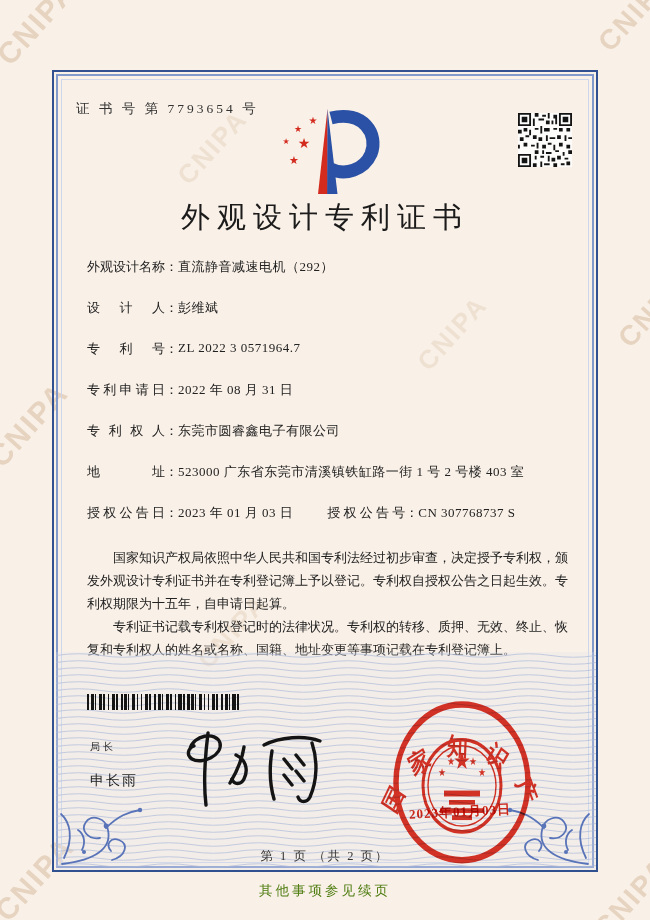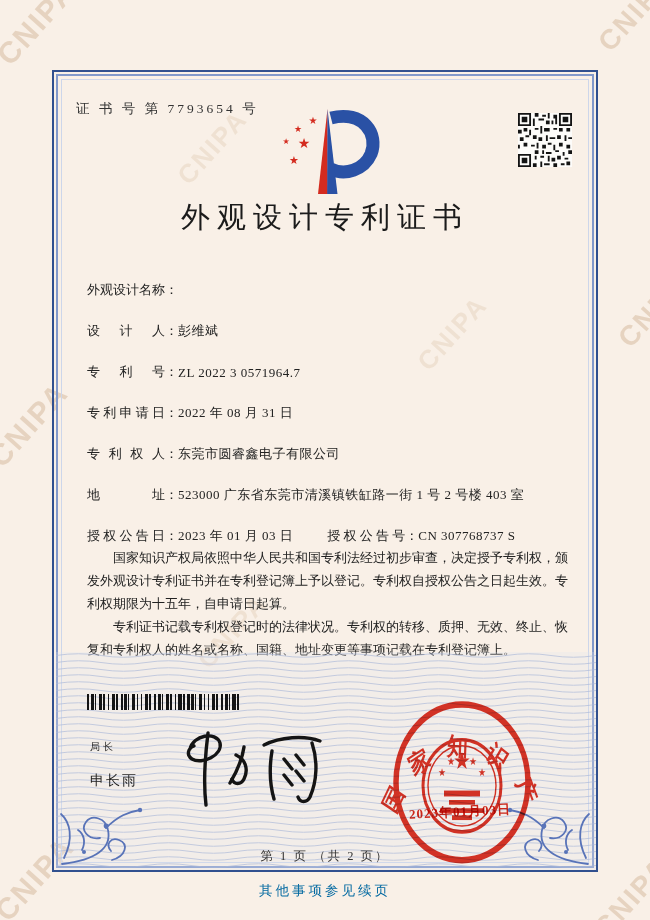--- a/index.html
+++ b/index.html
@@ -15,21 +15,21 @@
          border:2px solid #31508f;box-sizing:border-box;}
   .frame-line2{position:absolute;inset:2px;border:2px solid #8299cb;pointer-events:none;}
   .frame-line3{position:absolute;inset:7px;border:1px solid #cdd6ea;pointer-events:none;}
   .cert-no{position:absolute;left:22px;top:28px;font-size:13.5px;letter-spacing:3px;color:#333;}
   .logo{position:absolute;left:50%;top:34px;transform:translateX(-50%);}
   .qr{position:absolute;left:464px;top:41px;}
   .title{position:absolute;left:0;right:0;top:126px;text-align:center;
          font-size:29px;font-weight:normal;letter-spacing:7px;color:#1b1b1b;}
   
   .fields{position:absolute;left:33px;right:28px;top:186px;}
-  .frow{height:41px;display:flex;align-items:flex-end;font-size:13px;}
+  .frow{height:41px;display:flex;align-items:flex-start;font-size:13px;}
   .flabel{display:inline-block;width:78px;text-align:justify;text-align-last:justify;color:#222;}
   .colon{display:inline-block;width:13px;}
   .fvalue{letter-spacing:.5px;white-space:nowrap;}
   .grant-group{display:flex;align-items:center;margin-left:34px;}
   
   .paras{position:absolute;left:33px;right:28px;top:474px;font-size:13px;line-height:23px;
          text-align:justify;color:#222;}
   .paras p{margin:0;text-indent:2em;}
   
   .wave-panel{position:absolute;left:2px;top:580px;width:540px;height:218px;pointer-events:none;}
@@ -48,21 +48,21 @@
             font-family:"Liberation Sans","DejaVu Sans",sans-serif;color:#1d1d1d;}
   .sig-script{position:absolute;left:118px;top:645px;}
   .seal{position:absolute;left:318px;top:610px;transform:scaleY(1.18);transform-origin:50% 0;
         mix-blend-mode:multiply;opacity:.95;}
   .seal-date{position:absolute;left:286px;top:731px;width:240px;text-align:center;
              color:#d7281b;font-size:13px;font-weight:bold;letter-spacing:1px;
              transform:rotate(-3deg);mix-blend-mode:multiply;}
   .page-info{position:absolute;left:0;right:0;top:776px;text-align:center;
              font-size:12.5px;letter-spacing:2px;color:#333;}
   .continuation{position:absolute;left:0;right:0;top:882px;text-align:center;
-                font-size:13.5px;letter-spacing:3px;color:#0369a1;}
+                font-size:13.5px;letter-spacing:3px;color:#4d7c0f;}
 </style>
 </head>
 <body>
 
 <div id="stage">
 
   <span class="wm" style="left:-14px;top:6px;font-size:30px;">CNIPA</span>
   <span class="wm" style="left:588px;top:-4px;font-size:28px;">CNIPA</span>
   <span class="wm" style="left:-22px;top:408px;font-size:30px;">CNIPA</span>
   <span class="wm" style="left:608px;top:292px;font-size:28px;">CNIPA</span>
@@ -98,20 +98,21 @@
       <path fill="#141414" d="M2 2h3v3H2zM24 2h3v3h-3zM2 24h3v3H2z"></path>
       <path fill="#141414" d="M9 0h2v2H9zM13 1h2v1h-2zM16 0h1v3h-1zM19 1h2v2h-2zM8 3h1v4H8zM11 3h3v1h-3zM15 4h2v2h-2zM18 4h1v2h-1zM20 3h1v3h-1zM0 9h2v2H0zM3 8h2v2H3zM6 9h1v3H6zM9 8h2v1H9zM12 7h1v4h-1zM14 8h3v2h-3zM19 8h2v1h-2zM22 8h2v2h-2zM26 8h2v2h-2zM1 13h2v2H1zM4 12h2v1H4zM8 12h2v2H8zM11 13h2v2h-2zM15 12h1v3h-1zM17 13h3v1h-3zM21 12h2v2h-2zM25 12h1v3h-1zM27 13h2v1h-2zM0 17h1v2H0zM3 16h2v2H3zM7 17h2v1H7zM10 16h1v3h-1zM13 17h2v2h-2zM16 16h2v1h-2zM19 17h1v3h-1zM22 16h2v2h-2zM26 17h2v2h-2zM9 20h2v2H9zM13 20h1v2h-1zM15 21h3v1h-3zM20 20h2v1h-2zM24 21h1v2h-1zM27 20h2v2h-2zM9 23h1v2H9zM12 23h2v1h-2zM16 23h1v3h-1zM18 24h2v2h-2zM21 23h2v2h-2zM25 24h2v1h-2zM8 27h2v2H8zM12 26h1v3h-1zM14 27h3v1h-3zM19 27h2v2h-2zM23 27h2v1h-2zM26 26h2v2h-2z"></path>
     </svg>
 
     <div class="title">外观设计专利证书</div>
 
     <div class="fields">
       <div class="frow">
         <span class="flabel">外观设计名称</span>
           <span class="colon">：</span>
+          <span class="fvalue">直流静音减速电机（292）</span>
       </div>
       <div class="frow">
         <span class="flabel">设计人</span>
           <span class="colon">：</span>
           <span class="fvalue">彭维斌</span>
       </div>
       <div class="frow">
         <span class="flabel">专利号</span>
           <span class="colon">：</span>
           <span class="fvalue">ZL 2022 3 0571964.7</span>

